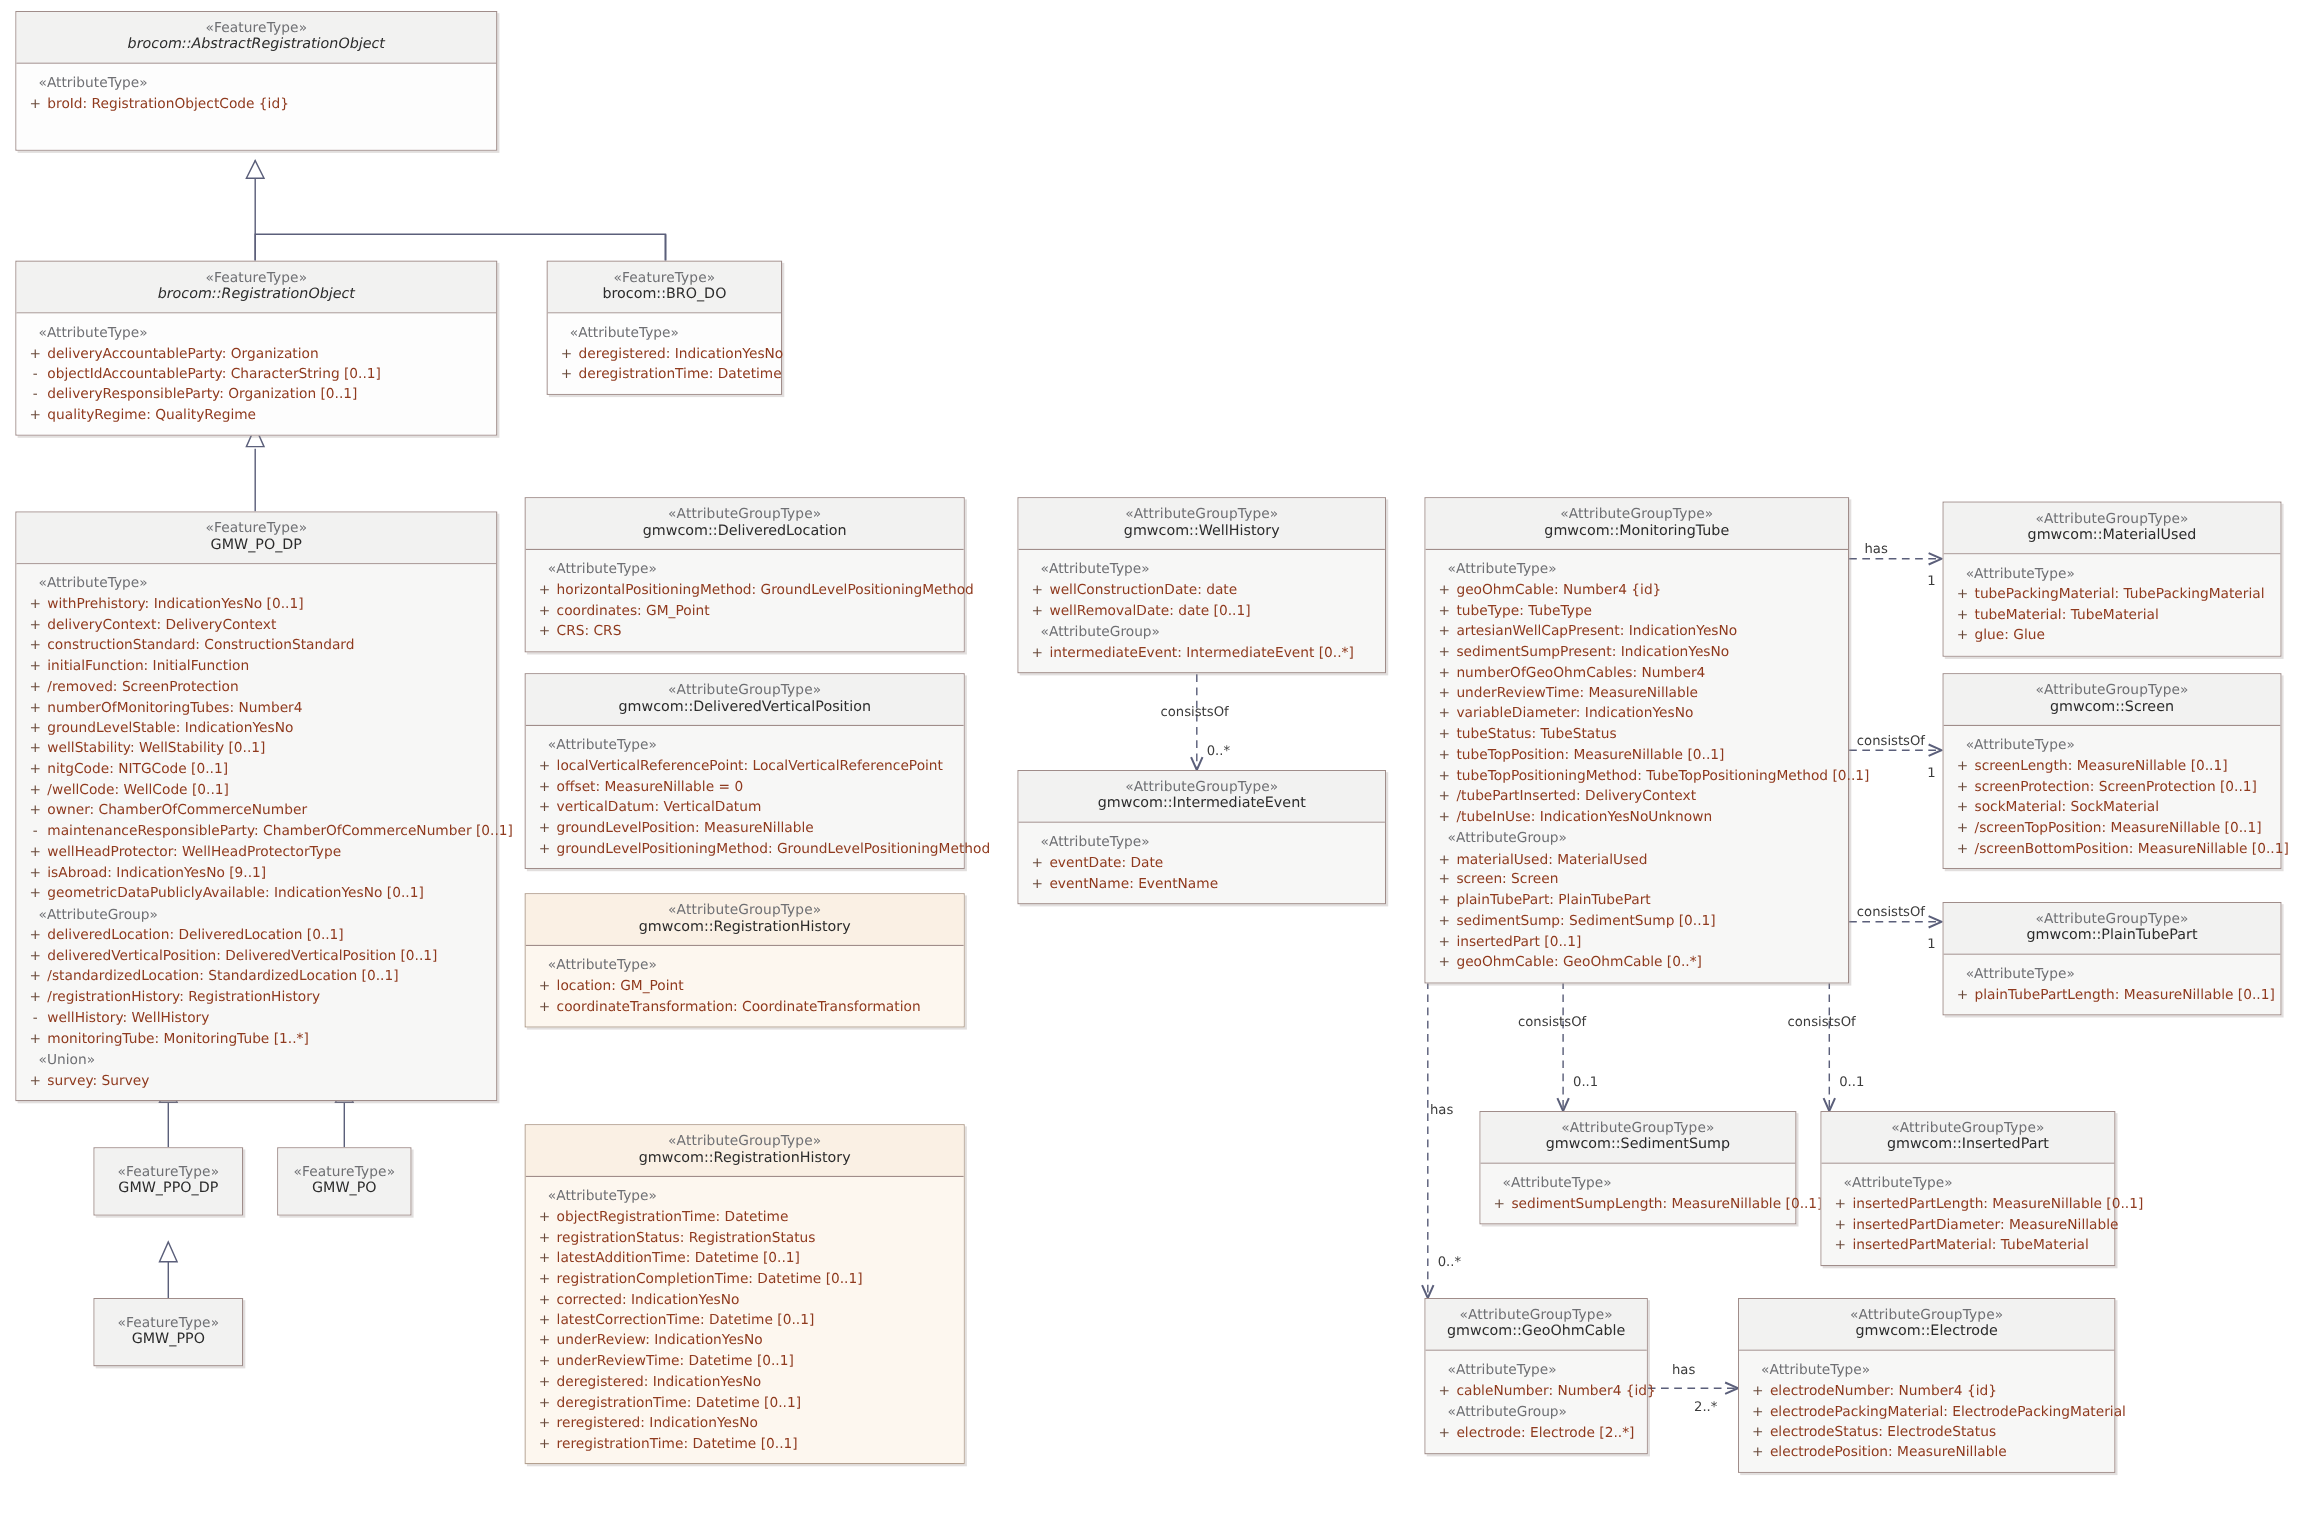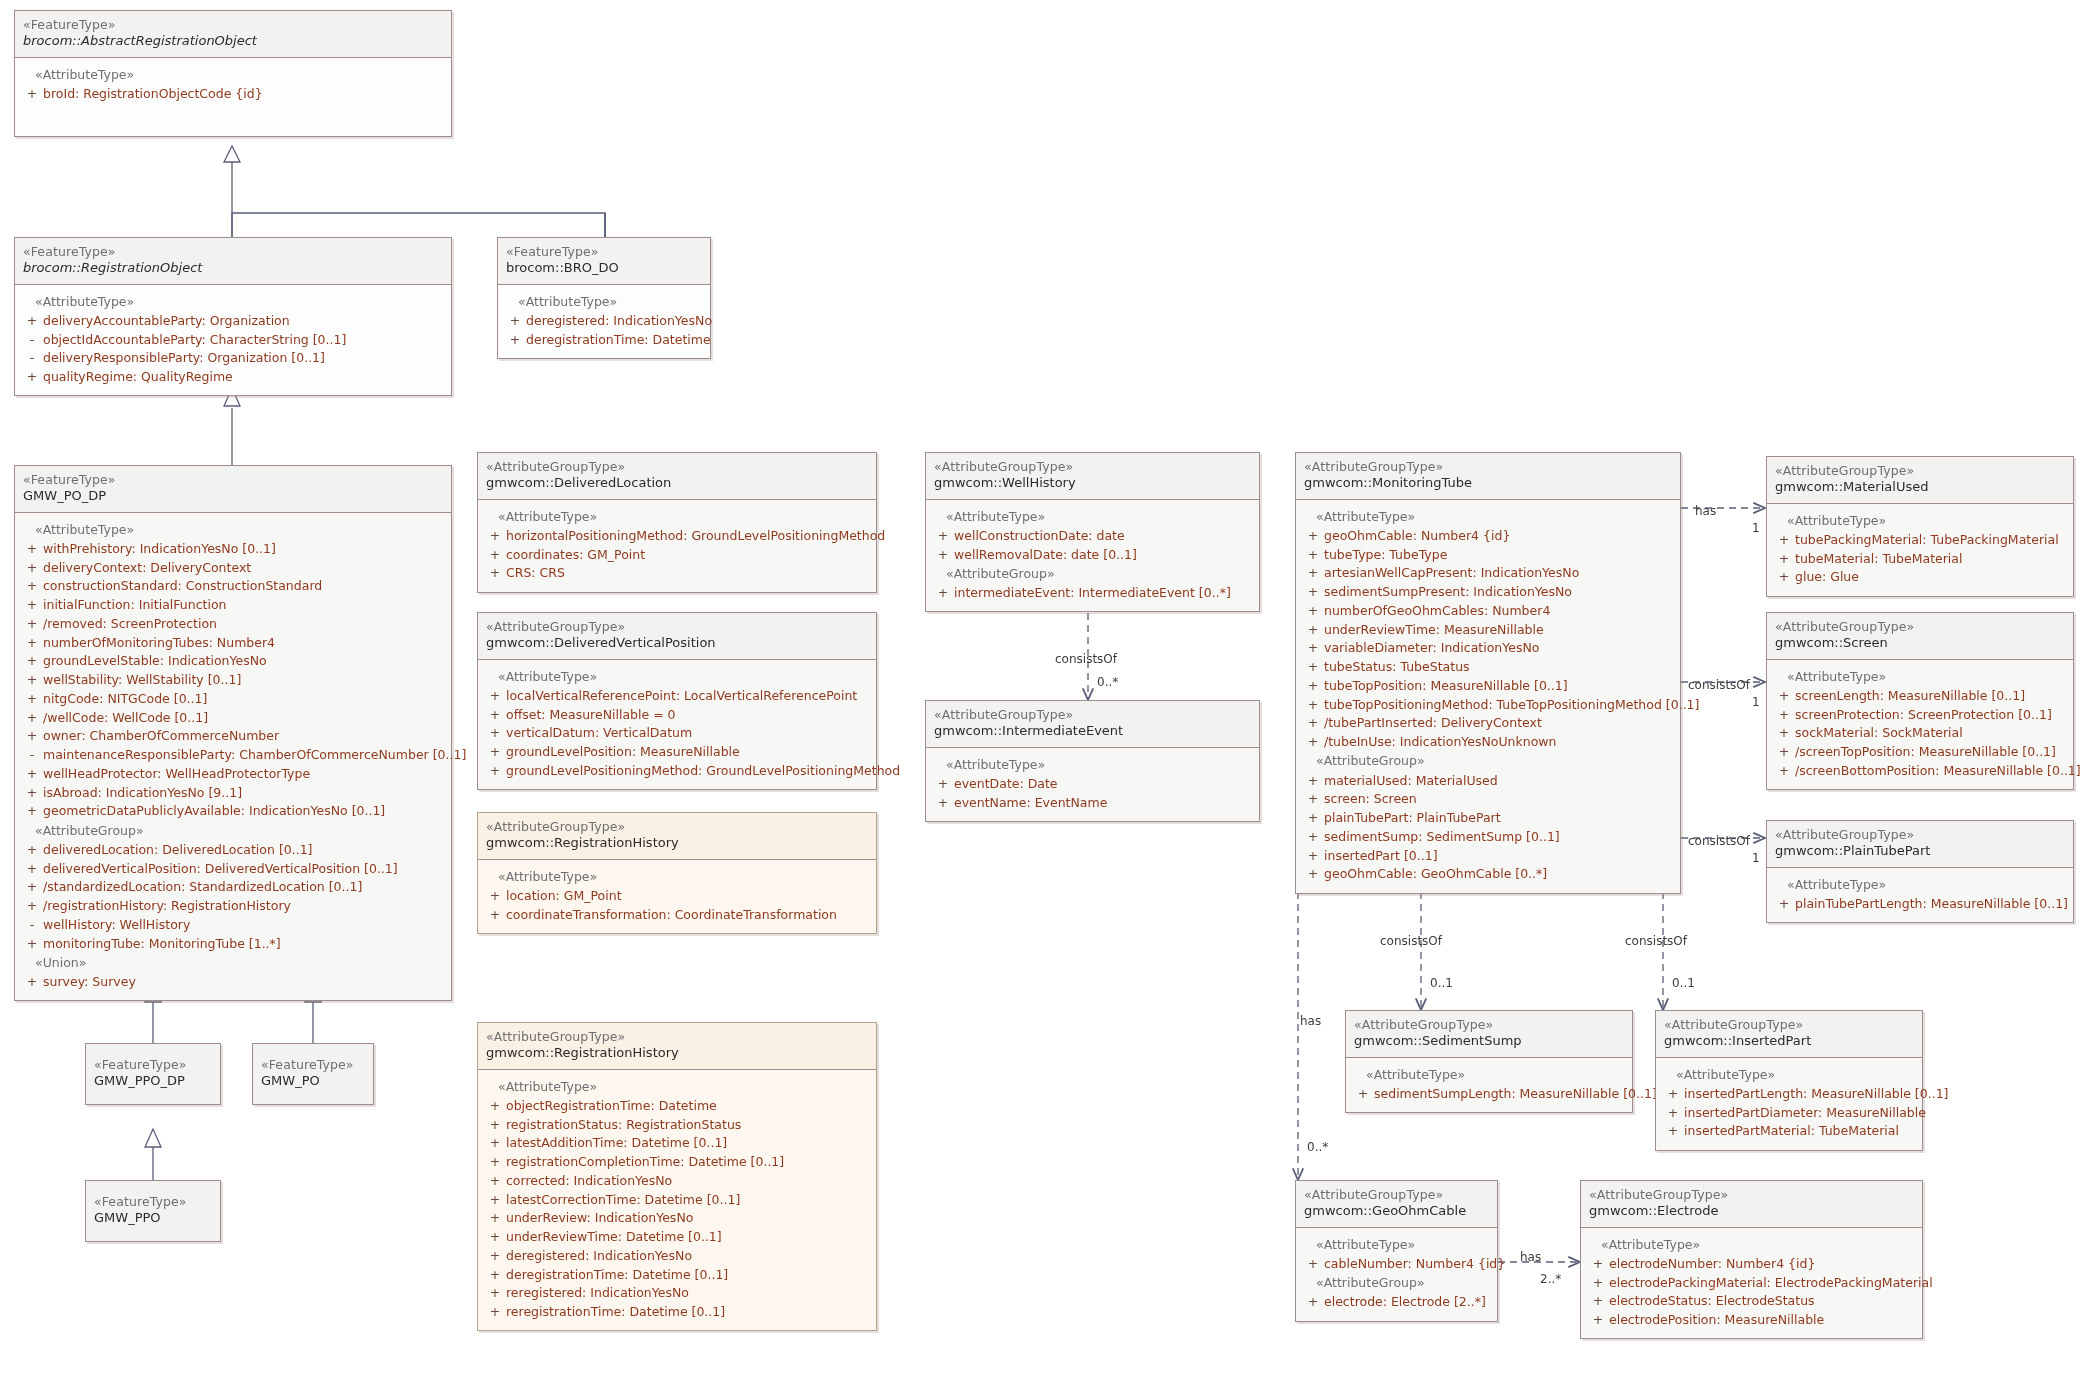--- a/index.html
+++ b/index.html
@@ -19,21 +19,21 @@
     z-index:5;
   }
   .uml-class.beige{border-color:#b3a08f;}
   .uml-class.beige .hdr{background:#faf0e4;}
   .uml-class.beige .body{background:#fdf7ef;}
 
   .hdr{
     background:#f2f2f1;
     border-bottom:1.5px solid #a08d8a;
     padding:6px 8px 7px 8px;
-    text-align:left;
+    text-align:center;
     line-height:1.28;
   }
   .stereo{
     display:block;
     font-size:12.5px;
     color:#6e6f73;
     letter-spacing:.1px;
     white-space:nowrap;
   }
   .cname{
@@ -73,21 +73,20 @@
   }
   .attr .txt{flex:1 1 auto;}
 
   .edge-label{
     position:absolute;
     font-size:12px;
     color:#3b3b3b;
     background:transparent;
     white-space:nowrap;
     z-index:6;
-    margin-top:12px;
   }
   .mult-label{
     position:absolute;
     font-size:12px;
     color:#3b3b3b;
     white-space:nowrap;
     z-index:6;
   }
 </style>
 </head>

